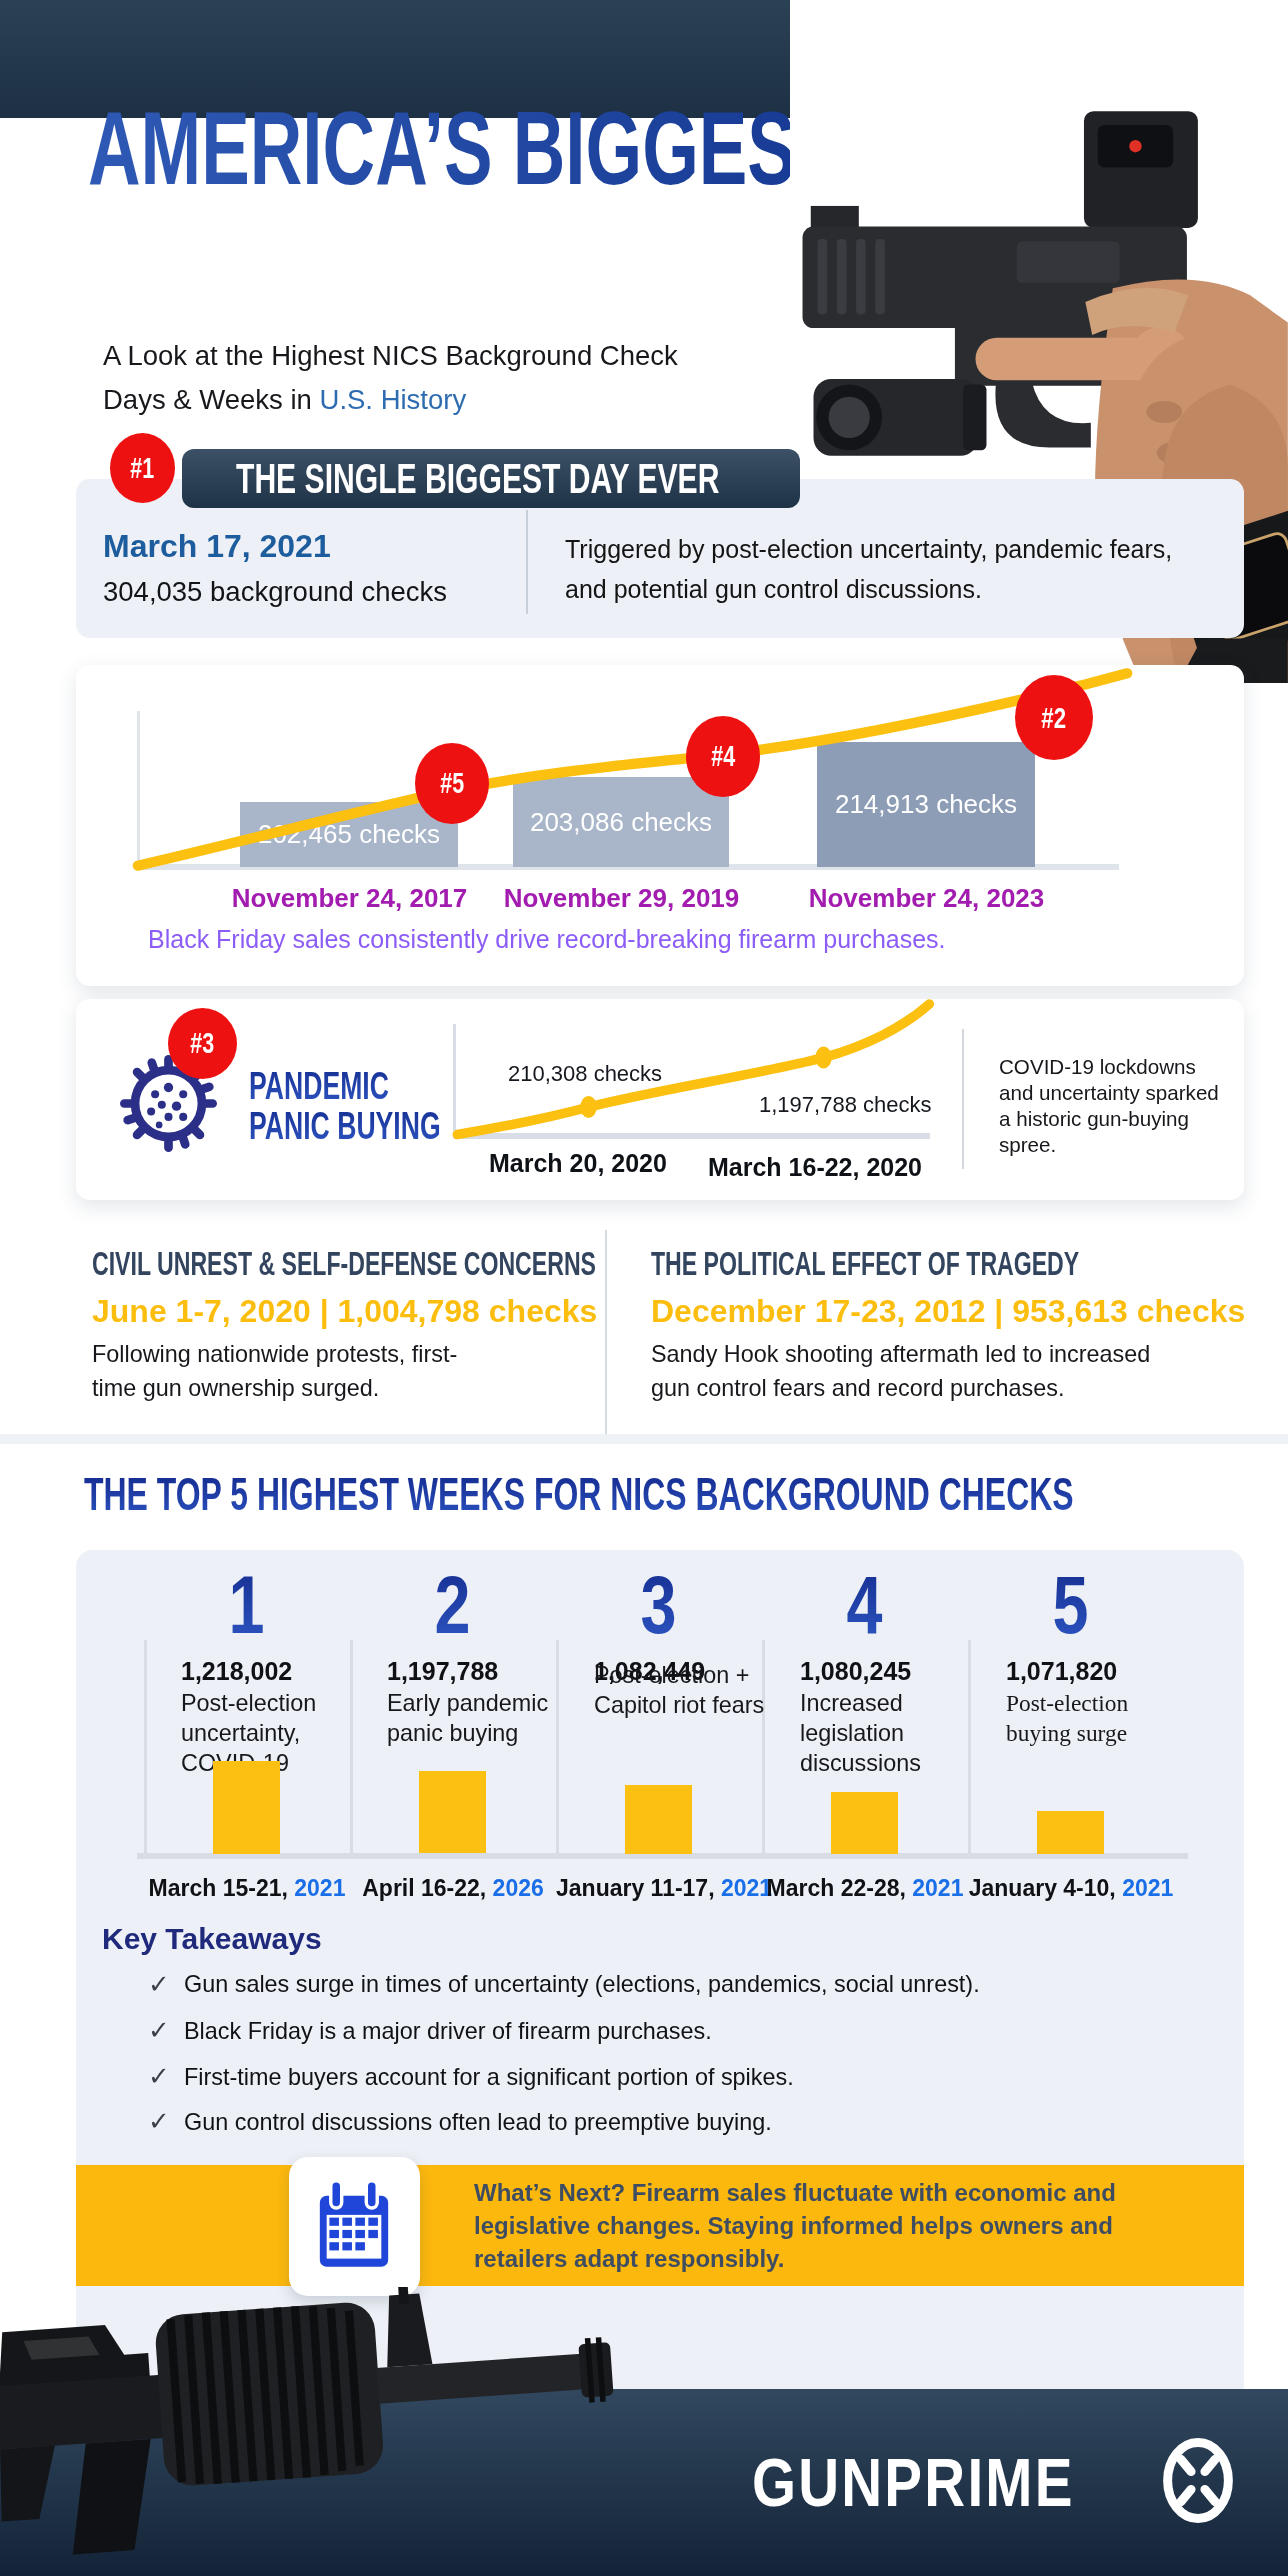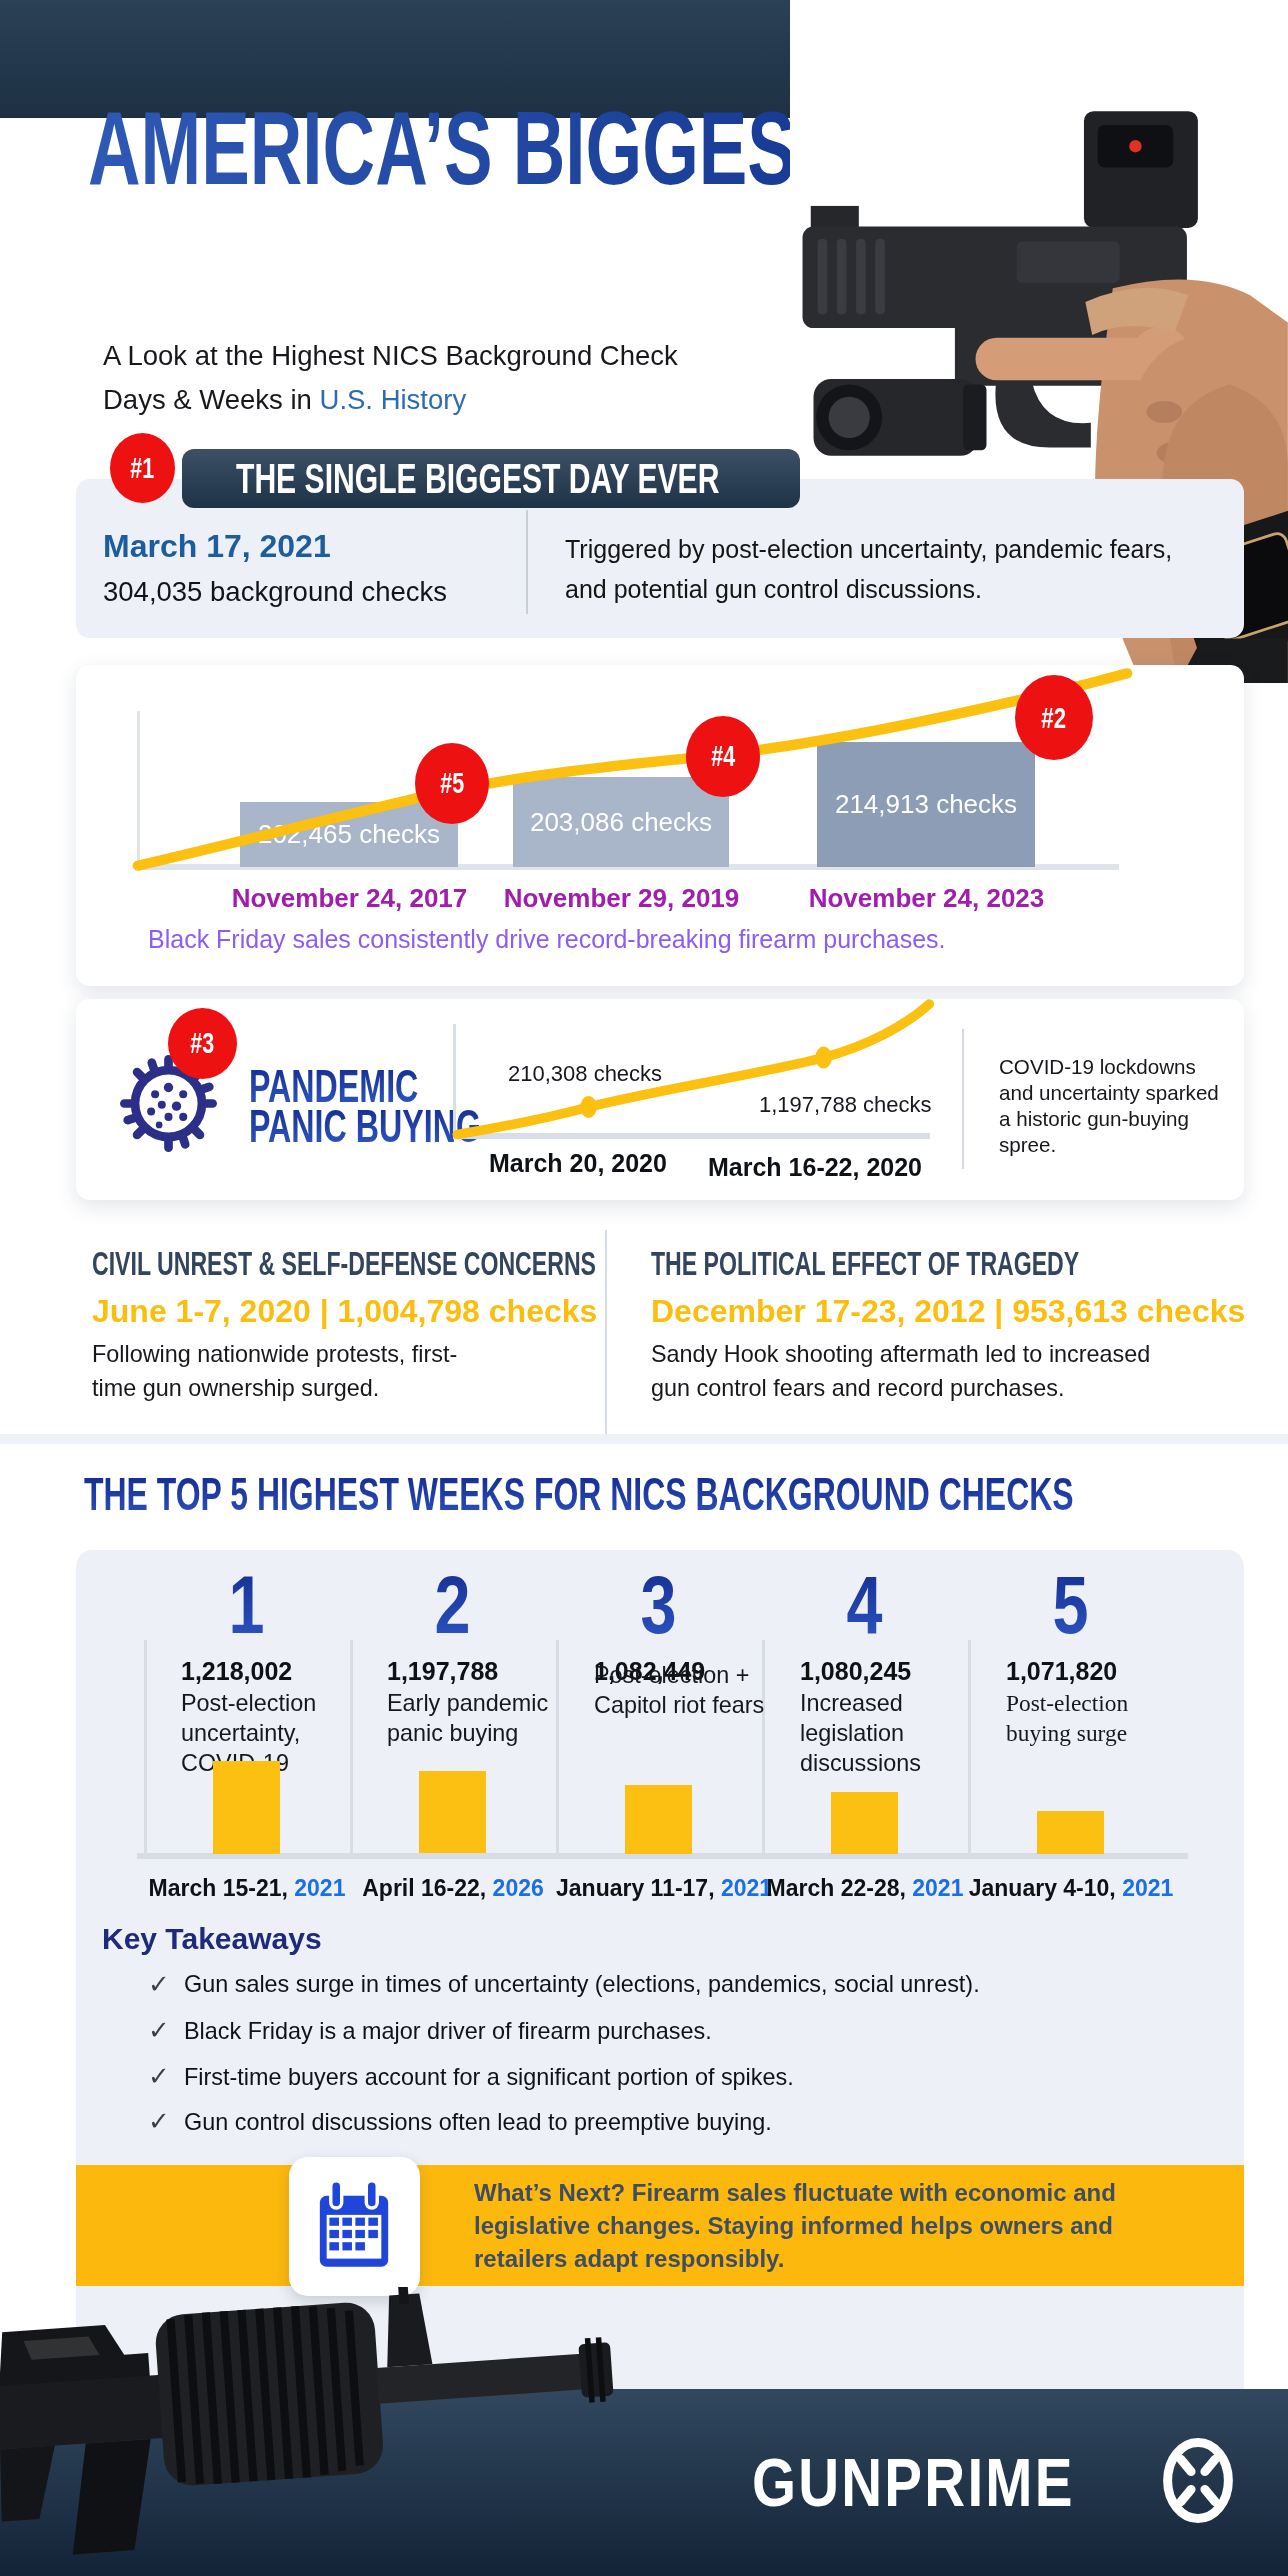--- a/index.html
+++ b/index.html
@@ -156,21 +156,21 @@
       <circle cx="80" cy="100" r="6"></circle>
         <circle cx="102" cy="100" r="6"></circle>
         <circle cx="66" cy="112" r="5"></circle>
     </g>
   </svg>
 
   <div class="badge" style="left:168px;top:1008px;width:69px;height:71px;">
     <span class="condc" style="font-size:29px;">#3</span>
   </div>
 
-  <div class="abs" style="left:249px;top:1066px;font-size:46px;line-height:40px;">
+  <div class="abs" style="left:249px;top:1066px;font-size:38px;line-height:40px;">
     <span class="cond gtext" style="transform-origin:0 0;">PANDEMIC</span><br>
     <span class="cond gtext" style="transform-origin:0 0;">PANIC BUYING</span>
   </div>
 
   <div class="vline" style="left:453px;top:1024px;width:2.7px;height:114px;background:#d9dee6;"></div>
   <div class="abs" style="left:453px;top:1133px;width:477px;height:5.5px;background:#d9dee6;"></div>
 
   <svg class="abs" style="left:76px;top:999px;" width="1168" height="201" viewBox="0 0 1700 292">
     <path d="M 555 197 C 620 186, 690 172, 746 157 C 850 131, 990 110, 1088 85 C 1150 68, 1205 40, 1242 7" fill="none" stroke="#fcc011" stroke-width="14" stroke-linecap="round"></path>
     <ellipse cx="746" cy="157" rx="12" ry="16" fill="#fcc011"></ellipse>

